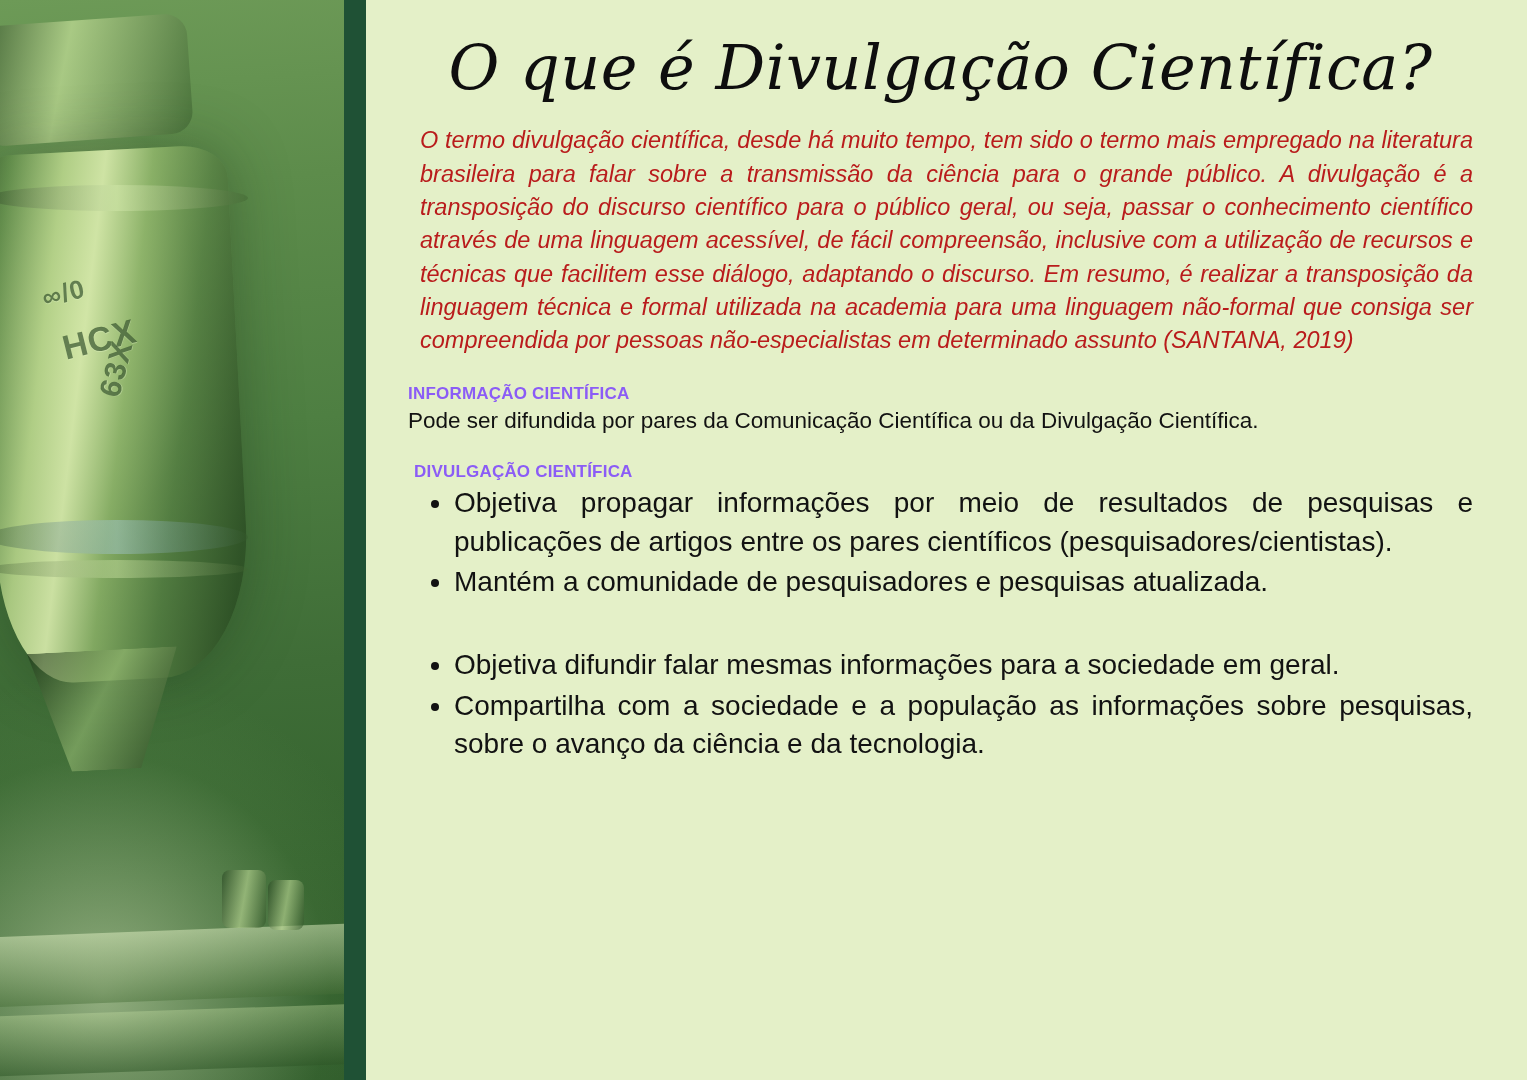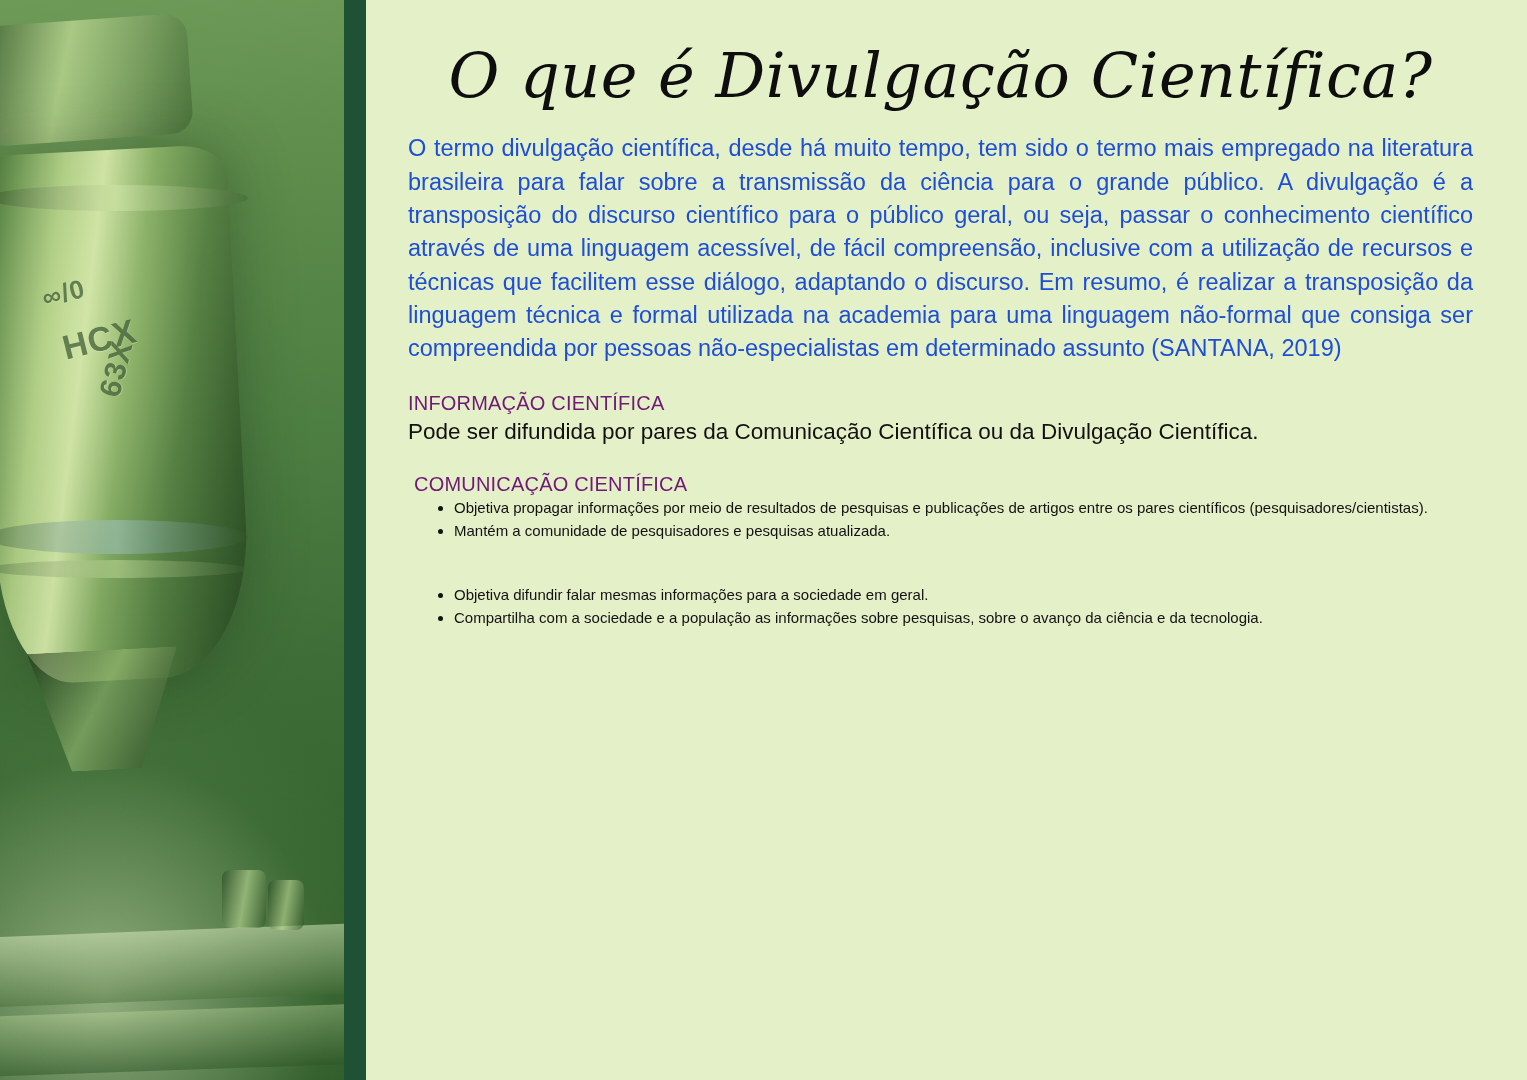--- a/index.html
+++ b/index.html
@@ -134,67 +134,68 @@
     background: #1f5135;
   }
 
   
   .content {
     position: absolute;
     left: 366px;
     top: 0;
     width: 1161px;
     height: 1080px;
-    padding: 8px 54px 0 42px;
+    padding: 0 54px 0 42px;
     box-sizing: border-box;
   }
 
   .title {
     margin: 34px 0 0 0;
     text-align: center;
     font-family: "DejaVu Serif", "Liberation Serif", serif;
     font-style: italic;
     font-weight: normal;
     font-size: 62px;
     line-height: 1.1;
     color: #0e0e0e;
     letter-spacing: 0.5px;
   }
 
   .body-text {
-    margin: 22px 0 0 0;
+    margin: 22px 0 0 12px;
     font-size: 23.5px;
     line-height: 1.42;
-    color: #1d4ed8;
+    color: #b91c1c;
     text-align: justify;
     text-justify: inter-word;
+    font-style: italic;
   }
 
   .section {
     margin-top: 26px;
   }
   .section-heading {
-    font-size: 20px;
-    font-weight: normal;
-    color: #701a75;
+    font-size: 17px;
+    font-weight: bold;
+    color: #8b5cf6;
     letter-spacing: 0.2px;
   }
   .section-sub {
     font-size: 22.5px;
     color: #121212;
     margin-top: 2px;
     line-height: 1.35;
   }
   ul.bullets {
     margin: 2px 0 0 0;
     padding-left: 46px;
     list-style: disc;
   }
   ul.bullets li {
-    font-size: 15px;
+    font-size: 28px;
     line-height: 1.38;
     color: #121212;
     text-align: justify;
     margin-bottom: 2px;
   }
   .heading-indent-1 { padding-left: 6px; }
   .heading-indent-2 { padding-left: 8px; }
   .gap-lg { margin-top: 44px; }
 </style>
 </head>
@@ -227,21 +228,21 @@
     <h1 class="title">O que é Divulgação Científica?</h1>
 
     <p class="body-text">O termo divulgação científica, desde há muito tempo, tem sido o termo mais empregado na literatura brasileira para falar sobre a transmissão da ciência para o grande público. A divulgação é a transposição do discurso científico para o público geral, ou seja, passar o conhecimento científico através de uma linguagem acessível, de fácil compreensão, inclusive com a utilização de recursos e técnicas que facilitem esse diálogo, adaptando o discurso. Em resumo, é realizar a transposição da linguagem técnica e formal utilizada na academia para uma linguagem não-formal que consiga ser compreendida por pessoas não-especialistas em determinado assunto (SANTANA, 2019)</p>
 
     <div class="section">
       <div class="section-heading">INFORMAÇÃO CIENTÍFICA</div>
       <div class="section-sub">Pode ser difundida por pares da Comunicação Científica ou da Divulgação Científica.</div>
     </div>
 
     <div class="section">
-      <div class="section-heading heading-indent-1">COMUNICAÇÃO CIENTÍFICA</div>
+      <div class="section-heading heading-indent-1">DIVULGAÇÃO CIENTÍFICA</div>
       <ul class="bullets">
         <li>Objetiva propagar informações por meio de resultados de pesquisas e publicações de artigos entre os pares científicos (pesquisadores/cientistas).</li>
         <li>Mantém a comunidade de pesquisadores e pesquisas atualizada.</li>
       </ul>
     </div>
 
     <div class="section gap-lg">
       <ul class="bullets">
         <li>Objetiva difundir falar mesmas informações para a sociedade em geral.</li>
         <li>Compartilha com a sociedade e a população as informações sobre pesquisas, sobre o avanço da ciência e da tecnologia.</li>

